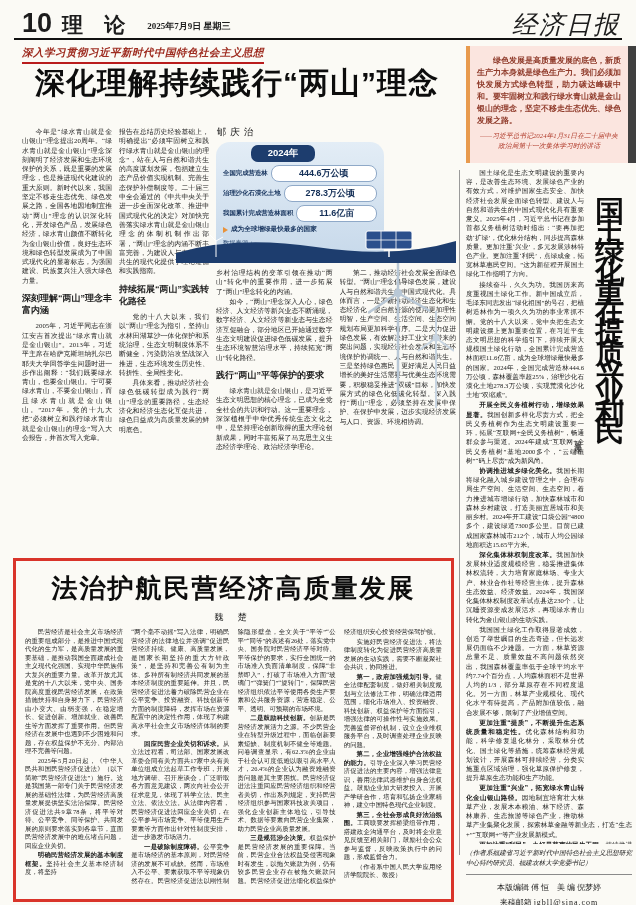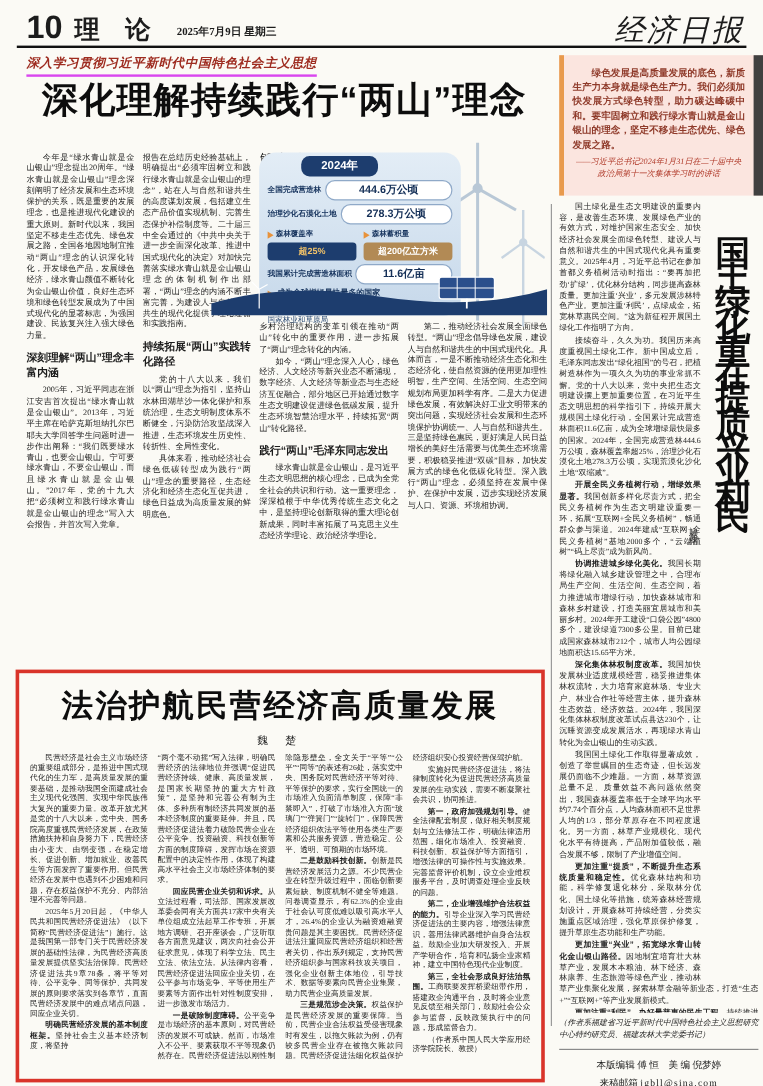--- a/index.html
+++ b/index.html
@@ -8,37 +8,37 @@
   
   .hdr{position:absolute;left:22px;top:8px;right:16px;height:30px;}
   .pagenum{font-size:27px;font-weight:900;font-family:"Liberation Sans",sans-serif;}
   .section-name{font-size:21px;font-weight:900;letter-spacing:8px;margin-left:10px;}
   .date{font-size:9px;font-weight:bold;margin-left:14px;position:relative;top:-3px;}
   .masthead{position:absolute;right:0;top:0;font-size:25px;font-weight:normal;font-style:italic;
             font-family:"DejaVu Serif",serif;letter-spacing:2px;}
   .hdr-rule{position:absolute;left:14px;right:14px;top:38px;border-top:2.5px solid #111;}
   
   .banner{position:absolute;left:22px;top:46px;color:#9e2c20;font-weight:bold;font-size:10.5px;
-          letter-spacing:.5px;border-bottom:2px solid #d946ef;padding-bottom:2px;font-style:italic;}
+          letter-spacing:.5px;border-bottom:2px solid #b91c1c;padding-bottom:2px;font-style:italic;}
   .main-title{position:absolute;left:18px;top:63px;width:438px;text-align:center;font-size:30px;
               font-weight:900;letter-spacing:1px;font-family:Liberation Sans, sans-serif;color:#0d0d0d;}
   .main-byline{position:absolute;left:18px;top:126px;width:438px;text-align:center;font-size:9.5px;letter-spacing:4px;}
   
   .cols{position:absolute;left:22px;top:127px;width:434px;height:428px;display:flex;gap:7px;}
   .ncol{width:90px;overflow:hidden;font-size:6.8px;line-height:1.37;text-align:justify;}
   .rwrap{flex:1;display:flex;flex-direction:column;}
   .twocol{display:flex;gap:7px;margin-top:5px;height:226px;overflow:hidden;}
   .twocol .ncol{width:auto;flex:1;}
   p.para{margin:0 0 1px 0;text-indent:2em;}
   p.noind{text-indent:0;}
   h3.sub{font-family:"Liberation Sans",sans-serif;font-size:9px;font-weight:900;margin:7px 0 5px 0;
          line-height:1.35;text-indent:0;}
   b.lead{font-family:"Liberation Sans",sans-serif;font-weight:900;}
   
-  .ig-wrap{position:relative;height:136px;display:flex;}
+  .ig-wrap{position:relative;height:136px;display:flex;align-items:flex-end;}
   .ig-panel{position:relative;width:168px;background:linear-gradient(180deg,#e3edf6,#c6d8ea);
             border-radius:14px;padding:4px 7px 6px;box-sizing:border-box;z-index:2;}
   .ig-tab{width:64px;margin:-1px 0 3px 28px;background:#1d3d6e;color:#fff;text-align:center;
           border-radius:7px;font-size:9.5px;font-weight:900;padding:2px 0;font-family:"Liberation Sans",sans-serif;}
   .ig-row{display:flex;align-items:center;gap:3px;margin:3px 0;}
   .ig-label{font-size:6.4px;font-weight:bold;color:#16335d;font-family:"Liberation Sans",sans-serif;white-space:nowrap;}
   .ig-pill{flex:1;background:#fff;border:1px solid #8fa9c8;border-radius:8px;text-align:center;
            font-size:9px;font-weight:900;color:#142f57;padding:1px 2px;font-family:"Liberation Sans",sans-serif;white-space:nowrap;}
   .ig-bars{display:flex;gap:6px;margin:4px 0 3px;}
   .ig-cell{flex:1;}
@@ -117,36 +117,20 @@
         <div class="ig-panel">
           <div class="ig-tab">2024年</div>
           <div class="ig-row">
             <span class="ig-label">全国完成营造林</span>
             <span class="ig-pill">444.6万公顷</span>
           </div>
           <div class="ig-row">
             <span class="ig-label">治理沙化石漠化土地</span>
             <span class="ig-pill">278.3万公顷</span>
           </div>
-          <div class="ig-bars">
-            <div class="ig-cell">
-              <div class="ig-bl">
-                  <span class="tri"></span>
-                  <span>森林覆盖率</span>
-                </div>
-              <div class="ig-bar bar-navy">超25%</div>
-            </div>
-            <div class="ig-cell">
-              <div class="ig-bl">
-                  <span class="tri"></span>
-                  <span>森林蓄积量</span>
-                </div>
-              <div class="ig-bar bar-tan">超200亿立方米</div>
-            </div>
-          </div>
           <div class="ig-row">
             <span class="ig-label">我国累计完成营造林面积</span>
             <span class="ig-pill">11.6亿亩</span>
           </div>
           <div class="ig-high">
               <span class="tri"></span>
               <span>成为全球增绿最快最多的国家</span>
             </div>
           <div class="ig-src">
             <div>数据来源：</div>
@@ -185,21 +169,21 @@
               <line x1="40" y1="18" x2="34" y2="12"></line>
               <line x1="40" y1="18" x2="47" y2="14"></line>
           </g>
         </svg>
       </div>
 
       <div class="twocol">
         <div class="ncol">
           <p class="para noind">乡村治理结构的变革引领在推动“两山”转化中的重要作用，进一步拓展了“两山”理念转化的内涵。</p>
           <p class="para">如今，“两山”理念深入人心，绿色经济、人文经济等新兴业态不断涌现，数字经济、人文经济等新业态与生态经济互促融合，部分地区已开始通过数字生态文明建设促进绿色低碳发展，提升生态环境智慧治理水平，持续拓宽“两山”转化路径。</p>
-          <h3 class="sub">践行“两山”毛泽东同志发出</h3>
+          <h3 class="sub">践行“两山”平等保护的要求</h3>
           <p class="para">绿水青山就是金山银山，是习近平生态文明思想的核心理念，已成为全党全社会的共识和行动。这一重要理念，深深植根于中华优秀传统生态文化之中，是坚持理论创新取得的重大理论创新成果，同时丰富拓展了马克思主义生态经济学理论、政治经济学理论。</p>
         </div>
         <div class="ncol">
           <p class="para">第二，推动经济社会发展全面绿色转型。“两山”理念倡导绿色发展，建设人与自然和谐共生的中国式现代化。具体而言，一是不断推动经济生态化和生态经济化，使自然资源的使用更加理性明智，生产空间、生活空间、生态空间规划布局更加科学有序。二是大力促进绿色发展，有效解决好工业文明带来的突出问题，实现经济社会发展和生态环境保护协调统一、人与自然和谐共生。三是坚持绿色惠民，更好满足人民日益增长的美好生活需要与优美生态环境需要，积极稳妥推进“双碳”目标，加快发展方式的绿色化低碳化转型。深入践行“两山”理念，必须坚持在发展中保护、在保护中发展，迈步实现经济发展与人口、资源、环境相协调。</p>
         </div>
       </div>
     </div>
   </div>
 
   <div class="quote">

